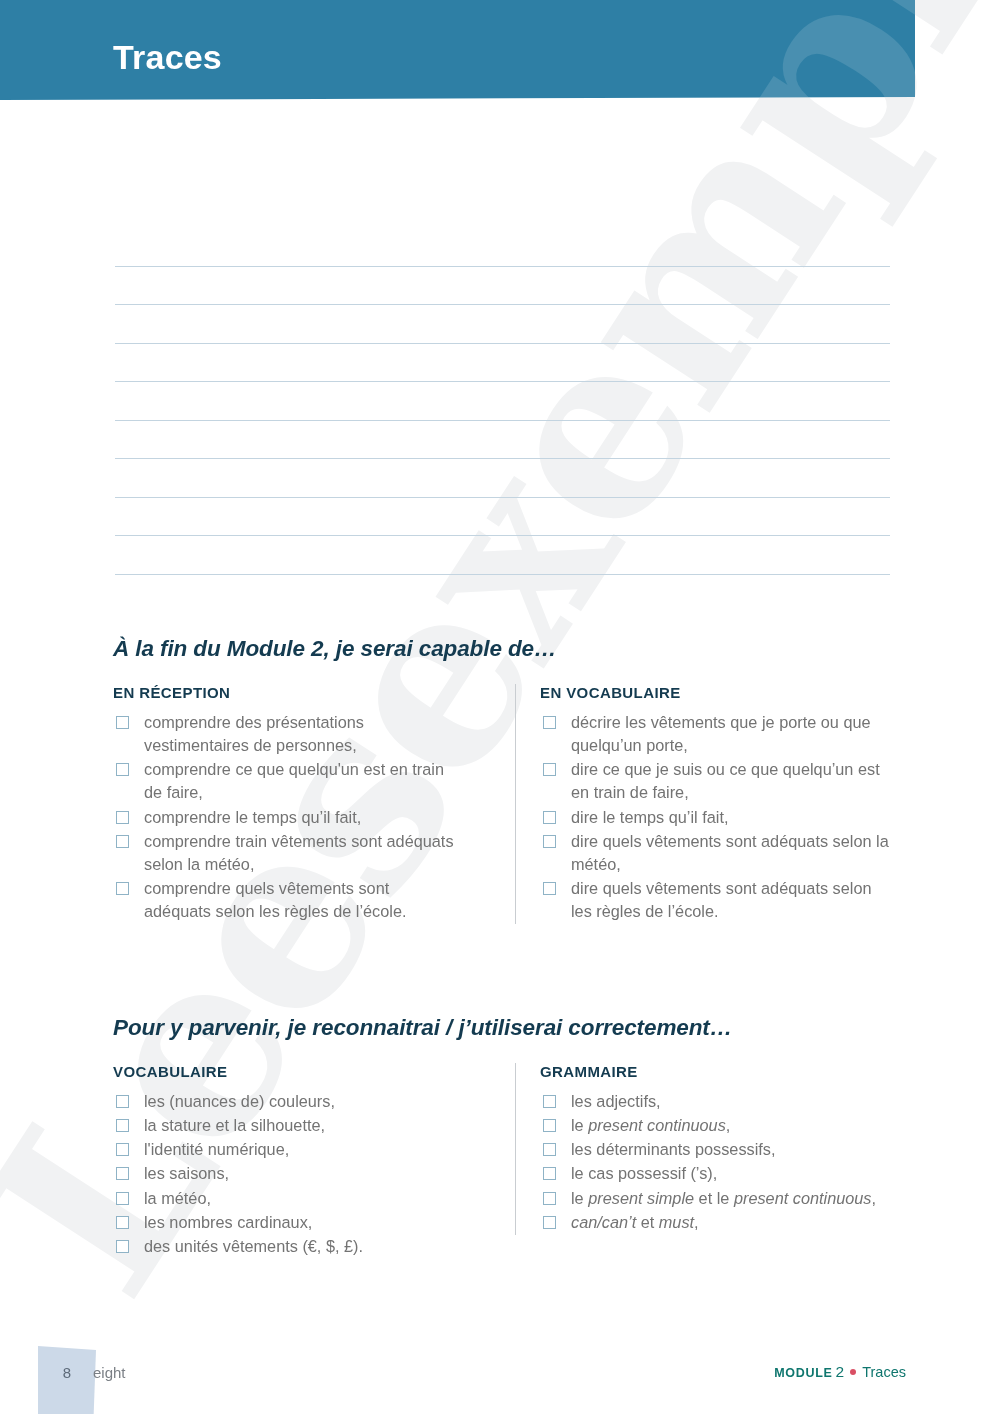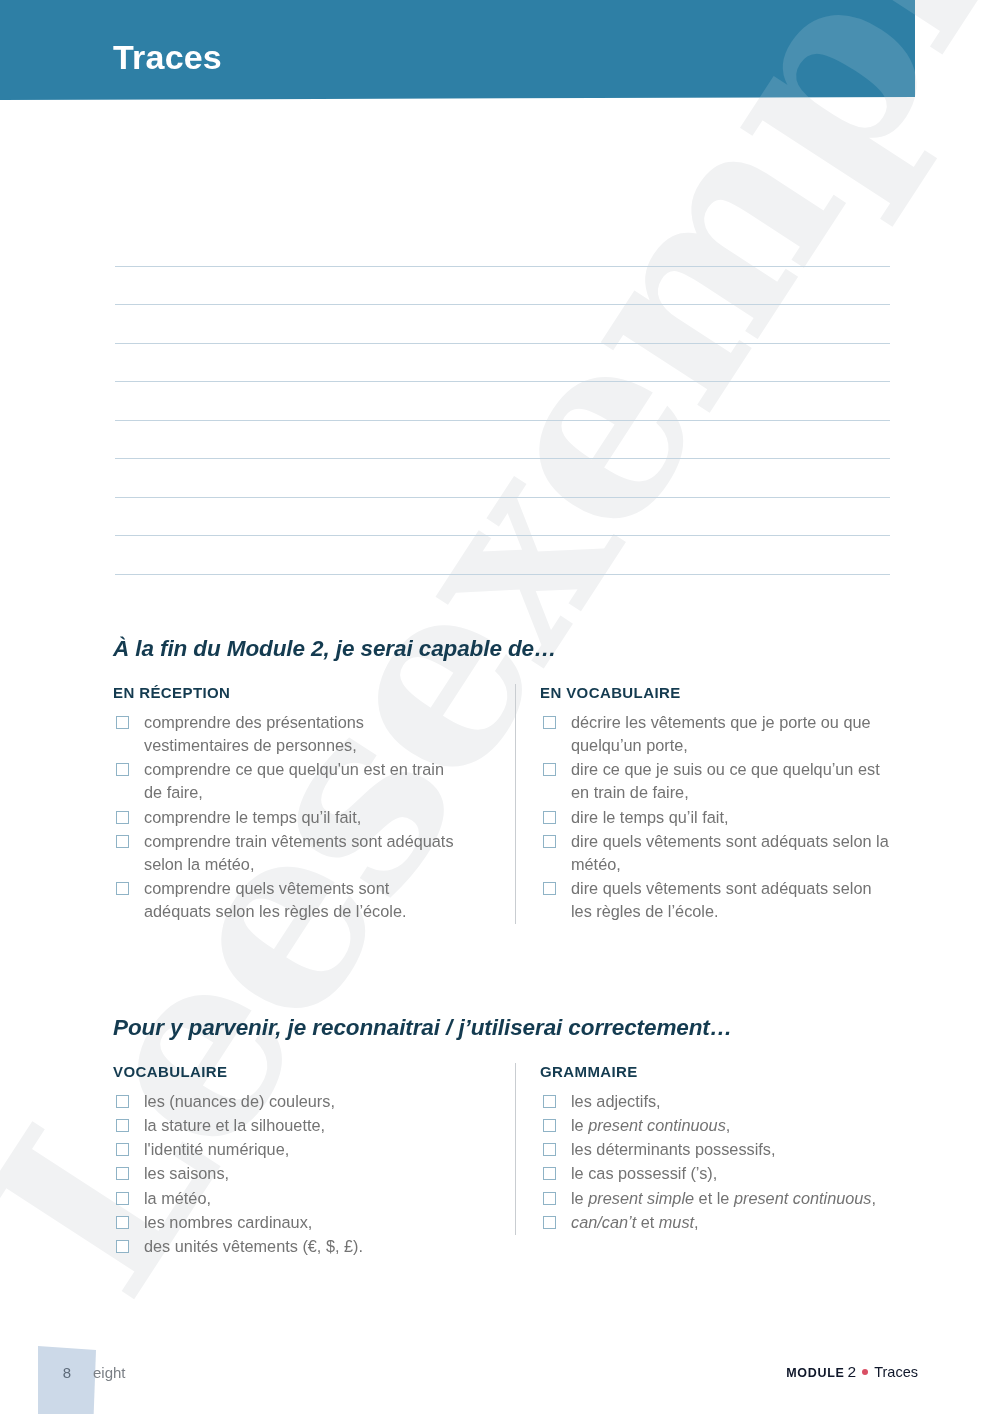--- a/index.html
+++ b/index.html
@@ -173,24 +173,24 @@
   }
   .page-word {
     position: absolute;
     left: 93px;
     top: 18px;
     font-size: 15px;
     color: #7a7f85;
   }
   .footer-right {
     position: absolute;
-    right: 82px;
+    right: 94px;
     top: 17px;
     font-size: 13.5px;
-    color: #0f172a;
+    color: #0f766e;
     white-space: nowrap;
   }
   .footer-right .module-word {
     font-weight: 700;
     letter-spacing: 0.7px;
     font-size: 12.5px;
   }
   .footer-right .module-num {
     font-weight: 400;
     font-size: 15.5px;

